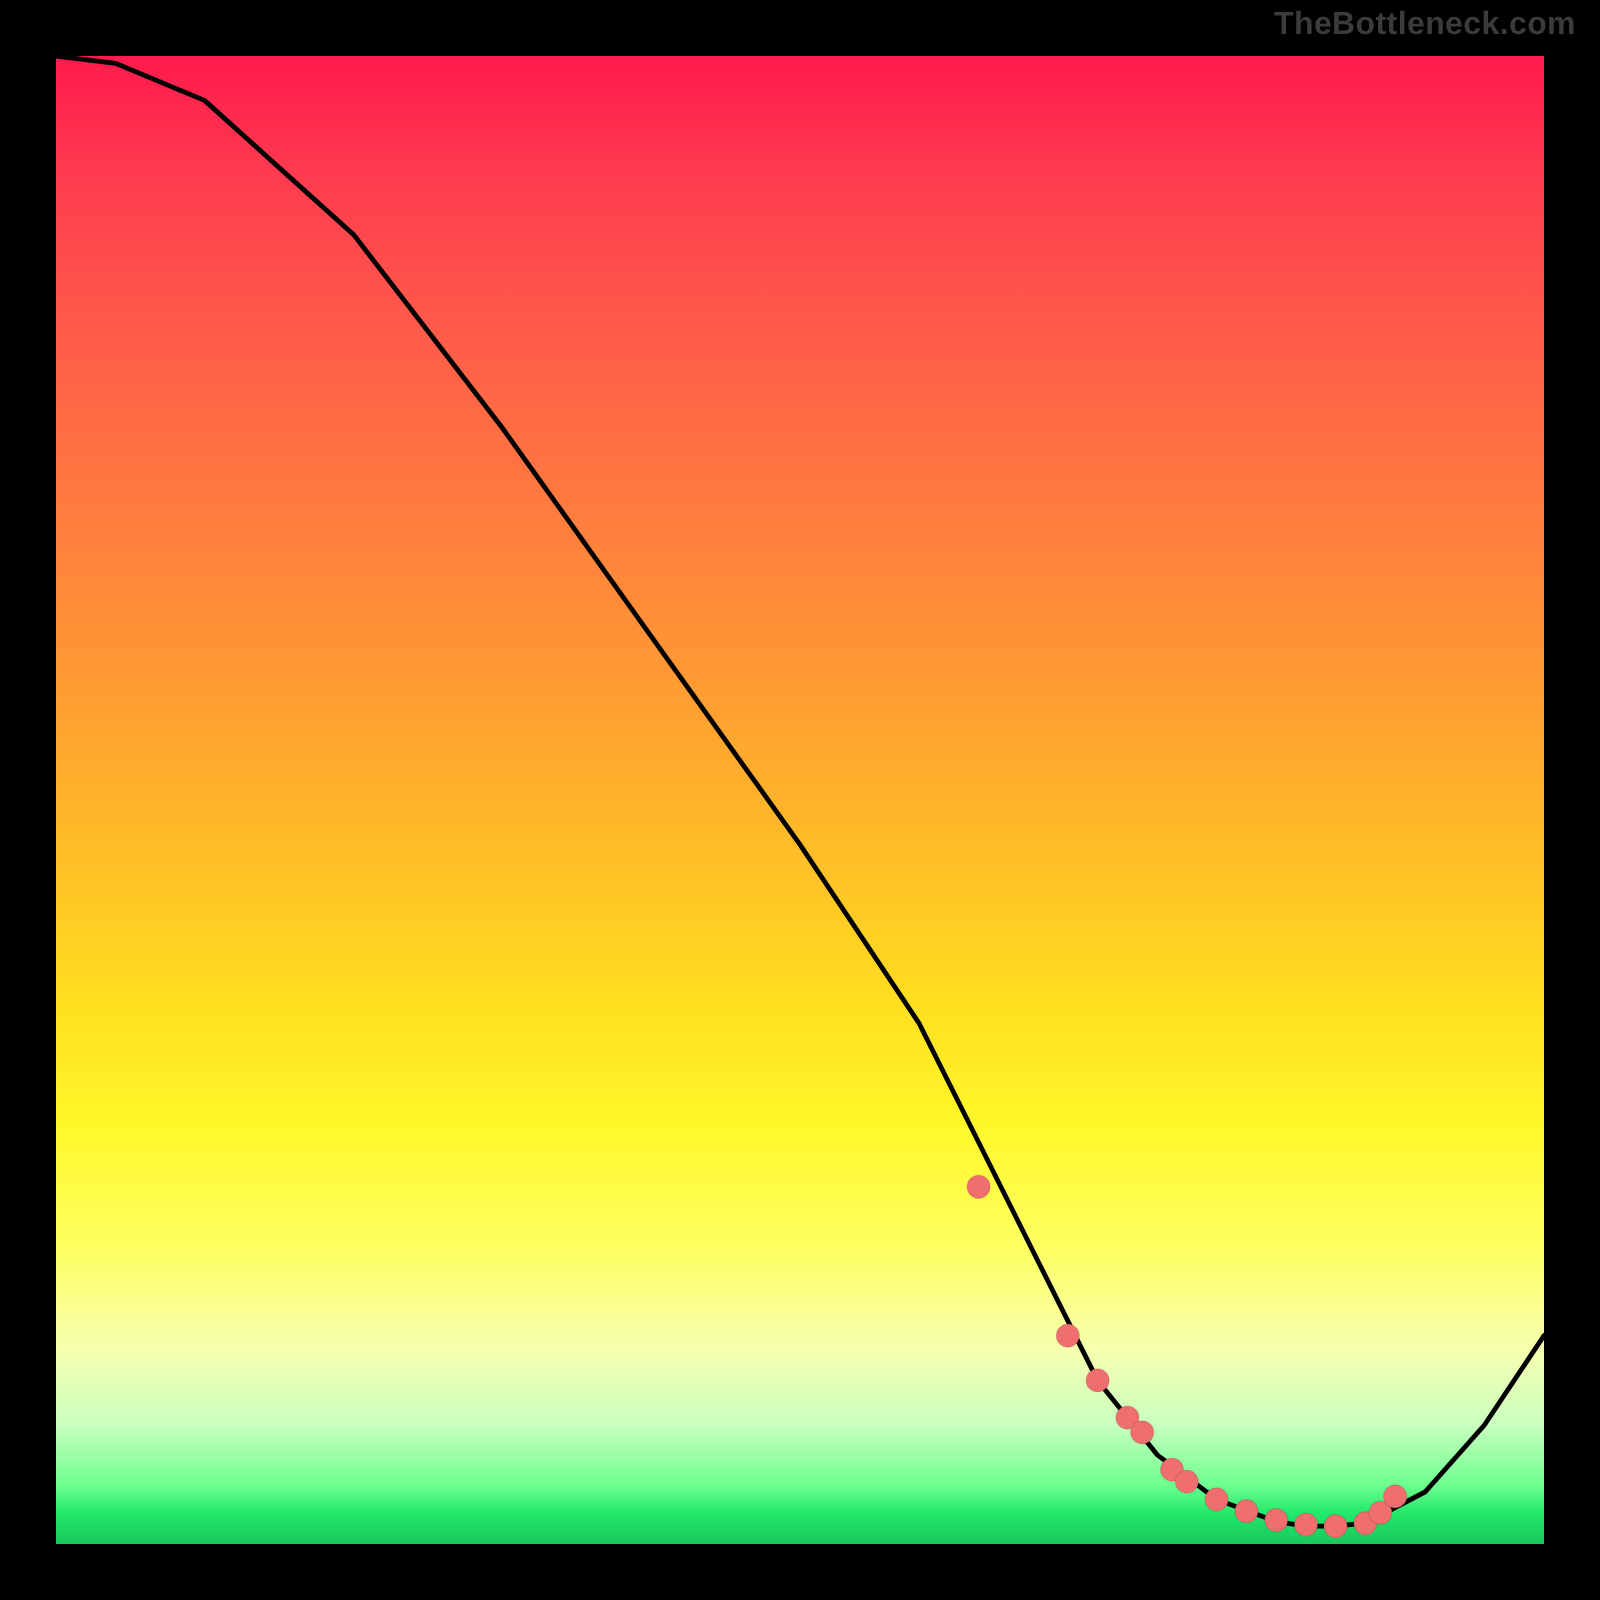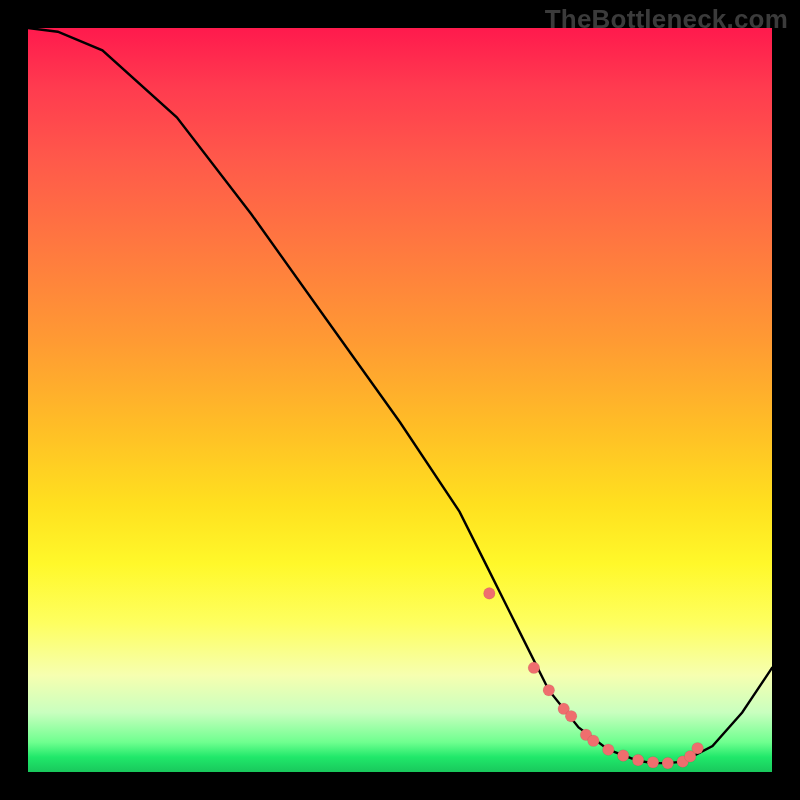--- a/index.html
+++ b/index.html
@@ -15,21 +15,21 @@
     position: relative;
     width: 800px;
     height: 800px;
     background: #000;
   }
   .watermark {
     position: absolute;
     top: 4px;
     right: 12px;
     color: #3b3b3b;
-    font-size: 26px;
+    font-size: 16px;
     font-weight: 600;
     letter-spacing: 0.2px;
     font-family: Arial, Helvetica, sans-serif;
     z-index: 10;
   }
   .plot-area {
     position: absolute;
     left: 28px;
     right: 28px;
     top: 28px;

